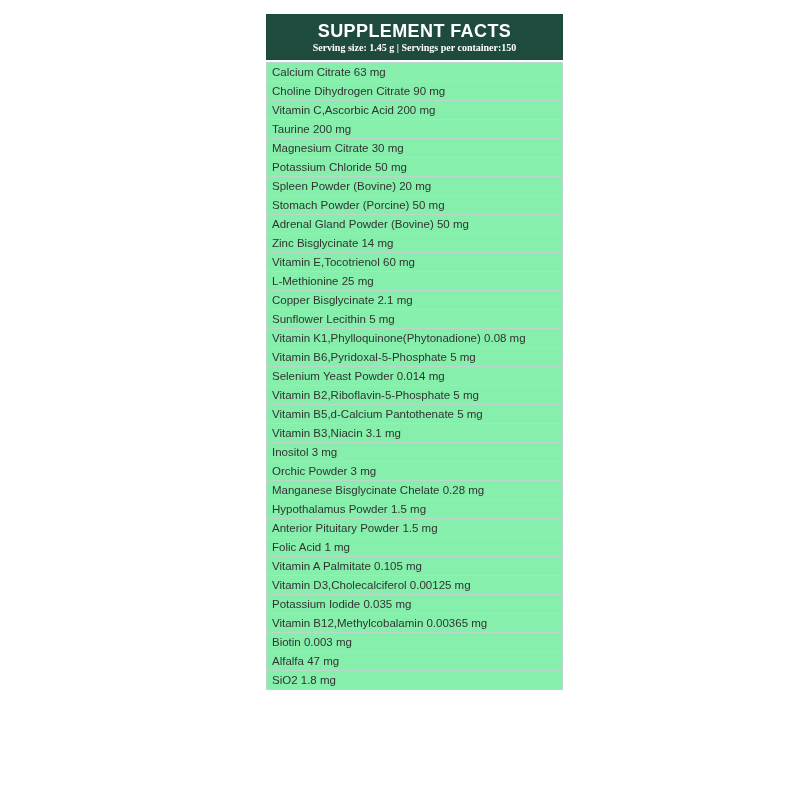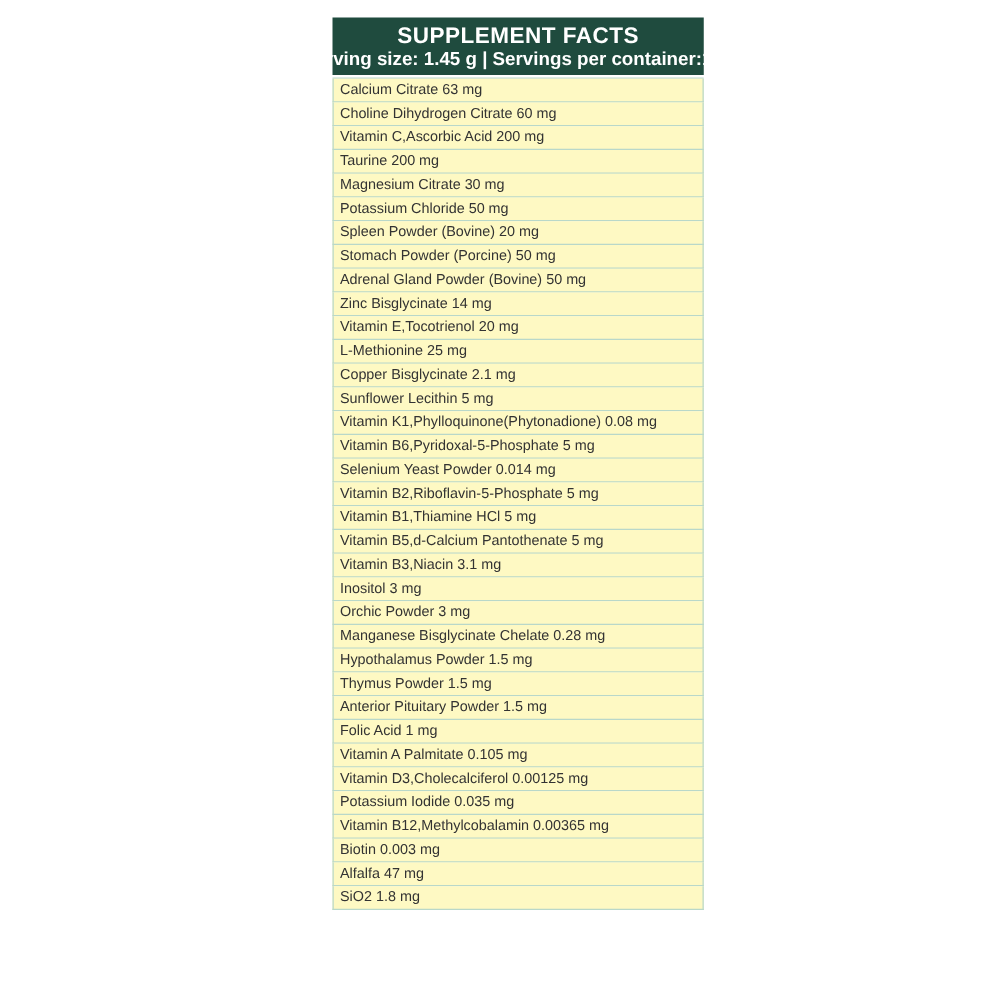--- a/index.html
+++ b/index.html
@@ -35,33 +35,34 @@
     gap: 3px;
   }
   .facts-title {
     font-size: 18px;
     font-weight: bold;
     letter-spacing: 0.4px;
     line-height: 1;
     white-space: nowrap;
   }
   .serving-info {
-    font-size: 15px;
+    font-size: 10px;
     font-weight: bold;
     line-height: 1;
     white-space: nowrap;
+    font-family: Liberation Serif, serif;
   }
   .rows {
     margin-top: 2px;
     border-top: 1px solid var(--row-border, #B9D8C9);
   }
   .row {
     box-sizing: border-box;
     height: 19px;
-    background: #fef9c3;
+    background: #86efac;
     border: 1px solid var(--row-border, #B9D8C9);
     border-top: none;
     display: flex;
     align-items: center;
     padding-left: 5px;
     font-size: 11.5px;
     color: var(--row-text, #333333);
     white-space: nowrap;
     overflow: hidden;
   }
@@ -70,45 +71,43 @@
 <body>
 
 <div class="canvas">
   <div class="panel">
     <div class="facts-header">
       <div class="facts-title">SUPPLEMENT FACTS</div>
       <div class="serving-info">Serving size: 1.45 g | Servings per container:150</div>
     </div>
     <div class="rows" id="ingredient-list">
         <div class="row">Calcium Citrate 63 mg</div>
-        <div class="row">Choline Dihydrogen Citrate 60 mg</div>
+        <div class="row">Choline Dihydrogen Citrate 90 mg</div>
         <div class="row">Vitamin C,Ascorbic Acid 200 mg</div>
         <div class="row">Taurine 200 mg</div>
         <div class="row">Magnesium Citrate 30 mg</div>
         <div class="row">Potassium Chloride 50 mg</div>
         <div class="row">Spleen Powder (Bovine) 20 mg</div>
         <div class="row">Stomach Powder (Porcine) 50 mg</div>
         <div class="row">Adrenal Gland Powder (Bovine) 50 mg</div>
         <div class="row">Zinc Bisglycinate 14 mg</div>
-        <div class="row">Vitamin E,Tocotrienol 20 mg</div>
+        <div class="row">Vitamin E,Tocotrienol 60 mg</div>
         <div class="row">L-Methionine 25 mg</div>
         <div class="row">Copper Bisglycinate 2.1 mg</div>
         <div class="row">Sunflower Lecithin 5 mg</div>
         <div class="row">Vitamin K1,Phylloquinone(Phytonadione) 0.08 mg</div>
         <div class="row">Vitamin B6,Pyridoxal-5-Phosphate 5 mg</div>
         <div class="row">Selenium Yeast Powder 0.014 mg</div>
         <div class="row">Vitamin B2,Riboflavin-5-Phosphate 5 mg</div>
-        <div class="row">Vitamin B1,Thiamine HCl 5 mg</div>
         <div class="row">Vitamin B5,d-Calcium Pantothenate 5 mg</div>
         <div class="row">Vitamin B3,Niacin 3.1 mg</div>
         <div class="row">Inositol 3 mg</div>
         <div class="row">Orchic Powder 3 mg</div>
         <div class="row">Manganese Bisglycinate Chelate 0.28 mg</div>
         <div class="row">Hypothalamus Powder 1.5 mg</div>
-        <div class="row">Thymus Powder 1.5 mg</div>
         <div class="row">Anterior Pituitary Powder 1.5 mg</div>
         <div class="row">Folic Acid 1 mg</div>
         <div class="row">Vitamin A Palmitate 0.105 mg</div>
         <div class="row">Vitamin D3,Cholecalciferol 0.00125 mg</div>
         <div class="row">Potassium Iodide 0.035 mg</div>
         <div class="row">Vitamin B12,Methylcobalamin 0.00365 mg</div>
         <div class="row">Biotin 0.003 mg</div>
         <div class="row">Alfalfa 47 mg</div>
         <div class="row">SiO2 1.8 mg</div>
       </div>

